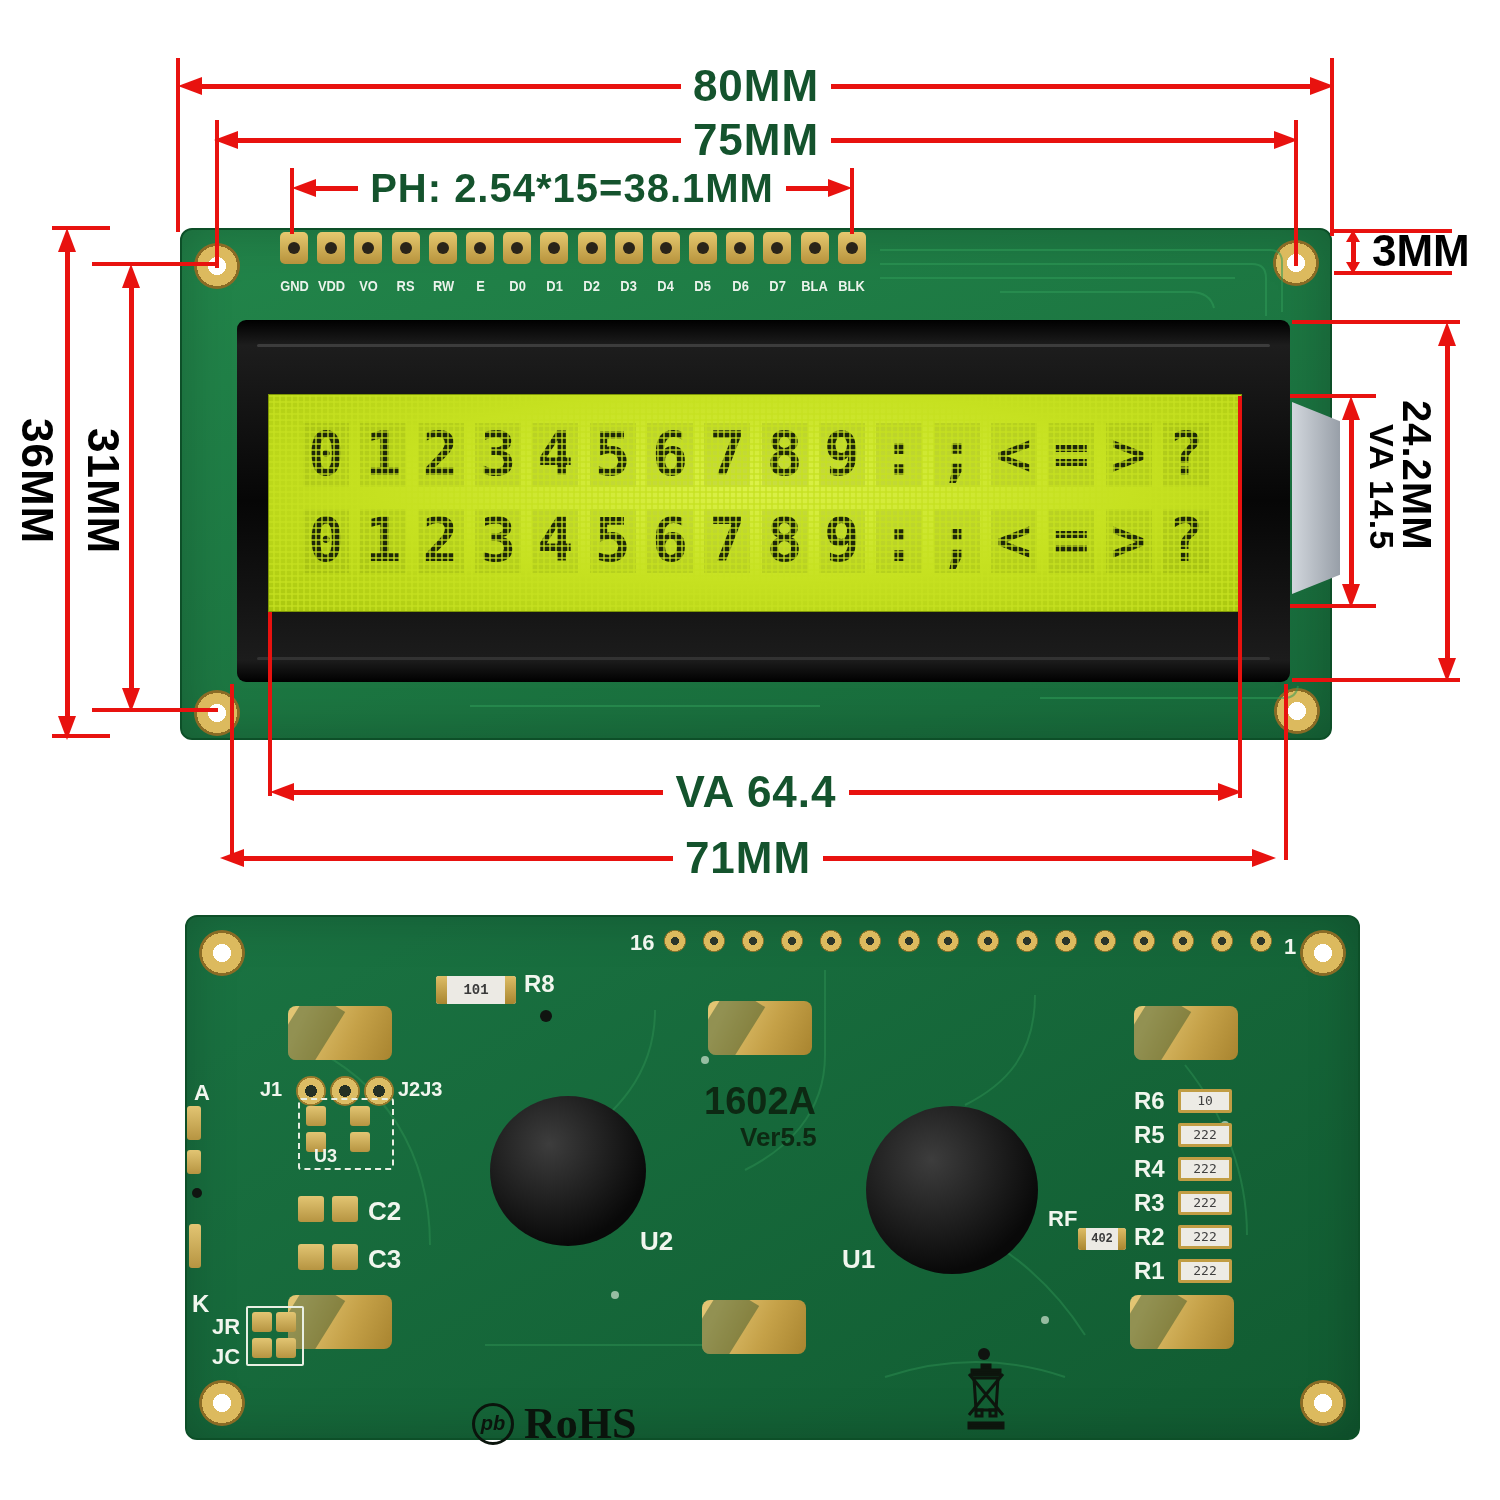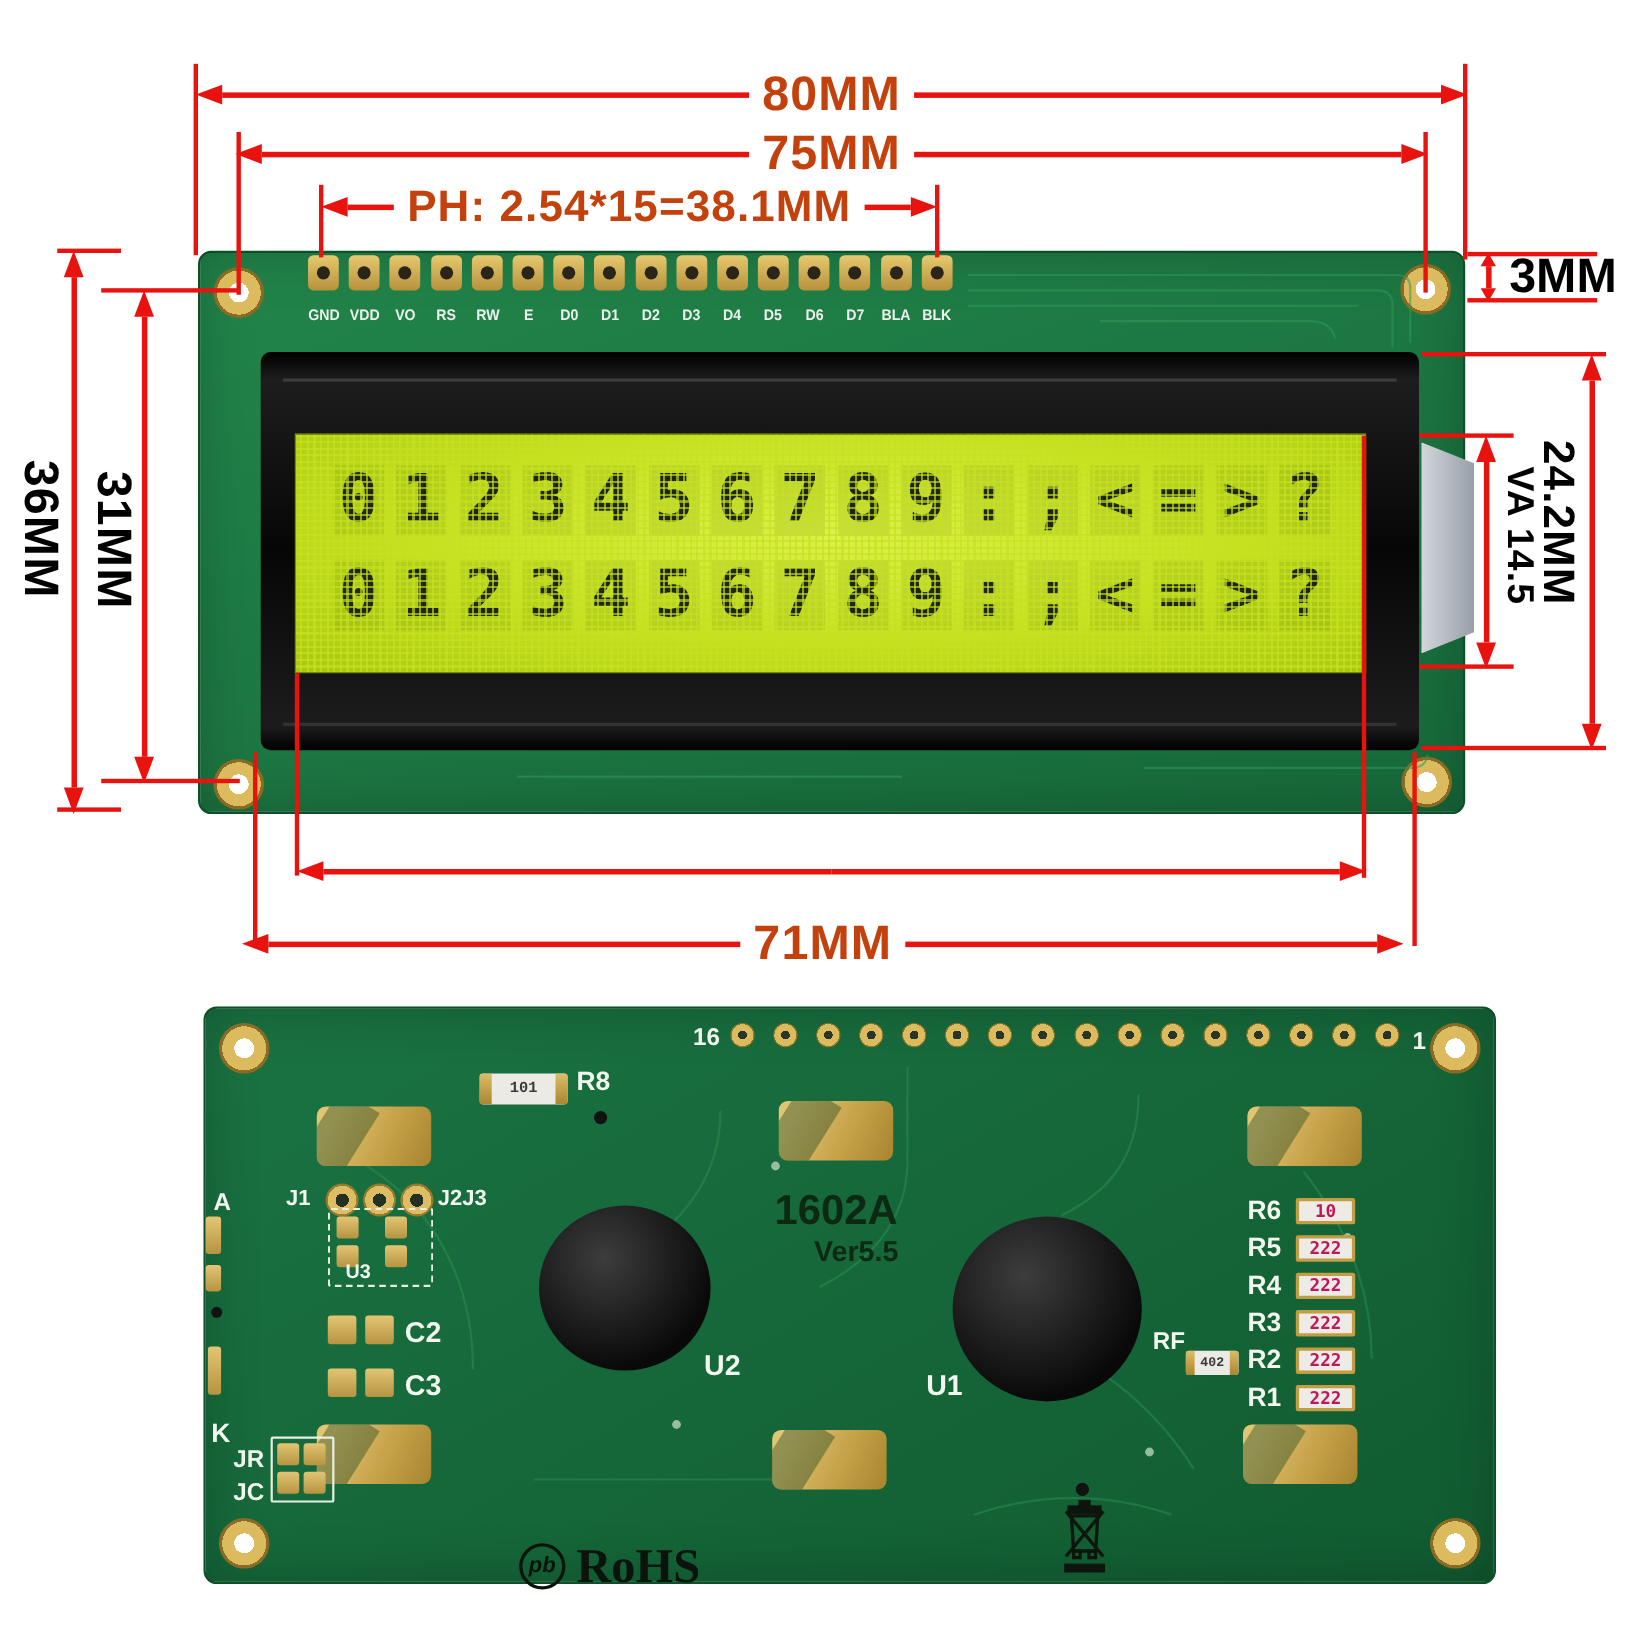--- a/index.html
+++ b/index.html
@@ -6,21 +6,21 @@
   html,body{width:1500px;height:1500px}
   body{position:relative;background:#fff;font-family:"Liberation Sans",sans-serif;overflow:hidden}
 
   
   .red-line{position:absolute;background:#e8120f;z-index:50}
   .hdim{position:absolute;display:flex;align-items:center;height:48px;z-index:50}
   .hdim .ln{flex:1;height:5px;background:#e8120f}
   .hdim .ah{width:0;height:0;border-top:9px solid transparent;border-bottom:9px solid transparent}
   .hdim .ah.left{border-right:24px solid #e8120f}
   .hdim .ah.right{border-left:24px solid #e8120f}
-  .dim-label{font-weight:bold;font-size:44px;color:#c2410c;padding:0 12px;white-space:nowrap;letter-spacing:1px}
+  .dim-label{font-weight:bold;font-size:44px;color:#14532d;padding:0 12px;white-space:nowrap;letter-spacing:1px}
   .dim-label.sm{font-size:40px}
   .vdim{position:absolute;display:flex;flex-direction:column;align-items:center;z-index:50}
   .vdim .ln{flex:1;width:5px;background:#e8120f}
   .vdim .ah{width:0;height:0;border-left:9px solid transparent;border-right:9px solid transparent}
   .vdim .ah.up{border-bottom:24px solid #e8120f}
   .vdim .ah.down{border-top:24px solid #e8120f}
   .vdim.small .ah.up{border-bottom:12px solid #e8120f;border-left-width:7px;border-right-width:7px}
   .vdim.small .ah.down{border-top:12px solid #e8120f;border-left-width:7px;border-right-width:7px}
   .vlabel{position:absolute;font-weight:bold;font-size:44px;color:#000;writing-mode:vertical-rl;white-space:nowrap;z-index:50;letter-spacing:1px}
   .vlabel.sm{font-size:34px}
@@ -66,21 +66,21 @@
   .blob{position:absolute;background:radial-gradient(circle at 38% 32%,#3d3d3d,#090909 72%);border-radius:50%;z-index:4}
   .dot{position:absolute;border-radius:50%;background:#101410;z-index:4}
   .chip{position:absolute;display:flex;align-items:stretch;border-radius:3px;overflow:hidden;background:#eceae4;z-index:4}
   .chip .cap{width:11px;background:linear-gradient(#ddbd66,#a9862f)}
   .chip .val{flex:1;text-align:center;font-size:14px;font-weight:bold;color:#3a3a3a;font-family:Liberation Mono, monospace;align-self:center}
   .dashed-box{position:absolute;border:2px dashed #e9efe3;border-radius:3px;z-index:3}
   .silk-box{position:absolute;border:2px solid #e9efe3;border-radius:2px;z-index:3}
   #resistor-bank{position:absolute;left:1134px;top:1086px;z-index:4}
   .rrow{display:flex;align-items:center;height:30px;margin-bottom:4px}
   .rlabel{width:44px;font-size:24px;font-weight:bold;color:#f1f6ee}
-  .rchip{width:54px;height:24px;border:3px solid #c19d44;background:#edebe5;color:#be185d;font-family:"DejaVu Sans Mono",monospace;font-size:16px;font-weight:bold;text-align:center;line-height:18px;border-radius:2px}
+  .rchip{width:54px;height:24px;border:3px solid #c19d44;background:#edebe5;color:#404040;font-family:"DejaVu Sans Mono",monospace;font-size:13px;font-weight:normal;text-align:center;line-height:18px;border-radius:2px}
   .rohs{position:absolute;display:flex;align-items:center;z-index:4;color:#0a140c}
   .pb-circle{width:42px;height:42px;border:3px solid #0a140c;border-radius:50%;display:flex;align-items:center;justify-content:center;font-size:20px;font-weight:bold;font-style:italic}
   .rohs-text{font-size:44px;font-weight:bold;margin-left:10px;font-family:"Liberation Serif",serif}
 </style>
 </head>
 <body>
 
 <div class="board front" style="left:180px;top:228px;width:1152px;height:512px"></div>
 
 <svg class="trace-svg" style="left:180px;top:228px" width="1152" height="512" viewBox="0 0 1152 512">
@@ -216,20 +216,21 @@
 <div class="hdim" style="left:292px;top:164px;width:560px">
   <span class="ah left"></span>
     <span class="ln"></span>
   <span class="dim-label sm">PH: 2.54*15=38.1MM</span>
   <span class="ln"></span>
     <span class="ah right"></span>
 </div>
 <div class="hdim" style="left:270px;top:768px;width:972px">
   <span class="ah left"></span>
     <span class="ln"></span>
+  <span class="dim-label">VA 64.4</span>
   <span class="ln"></span>
     <span class="ah right"></span>
 </div>
 <div class="hdim" style="left:220px;top:834px;width:1056px">
   <span class="ah left"></span>
     <span class="ln"></span>
   <span class="dim-label">71MM</span>
   <span class="ln"></span>
     <span class="ah right"></span>
 </div>

